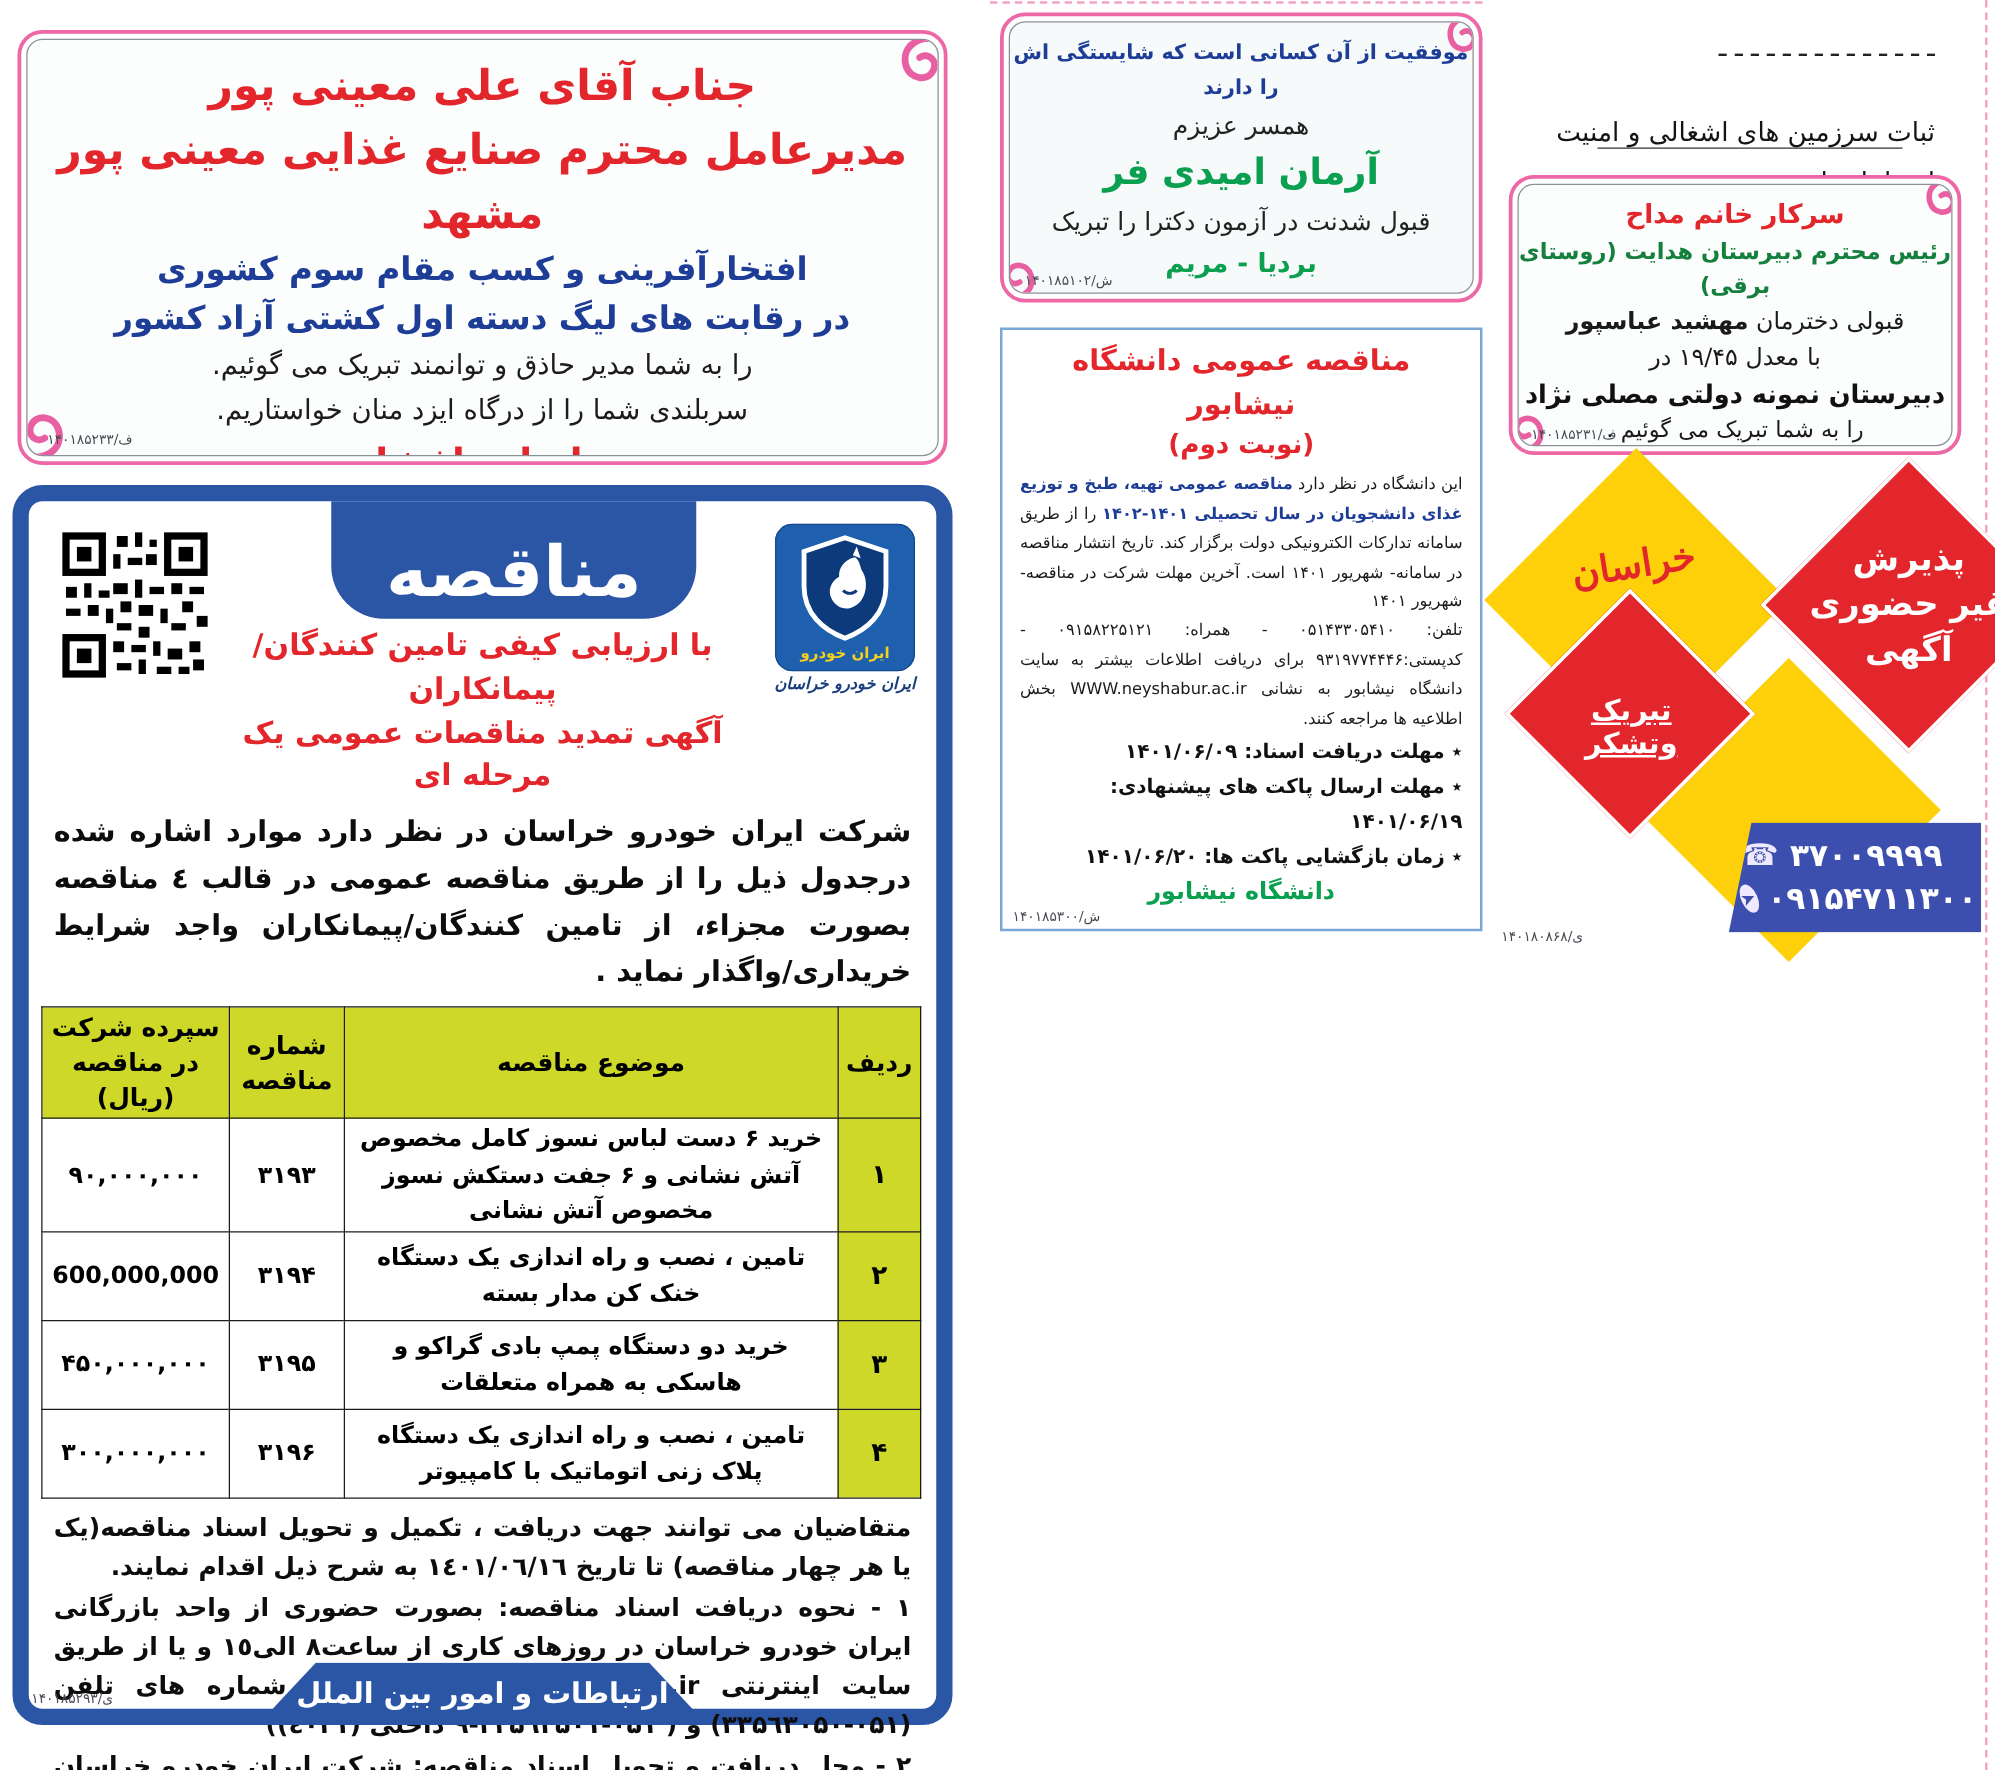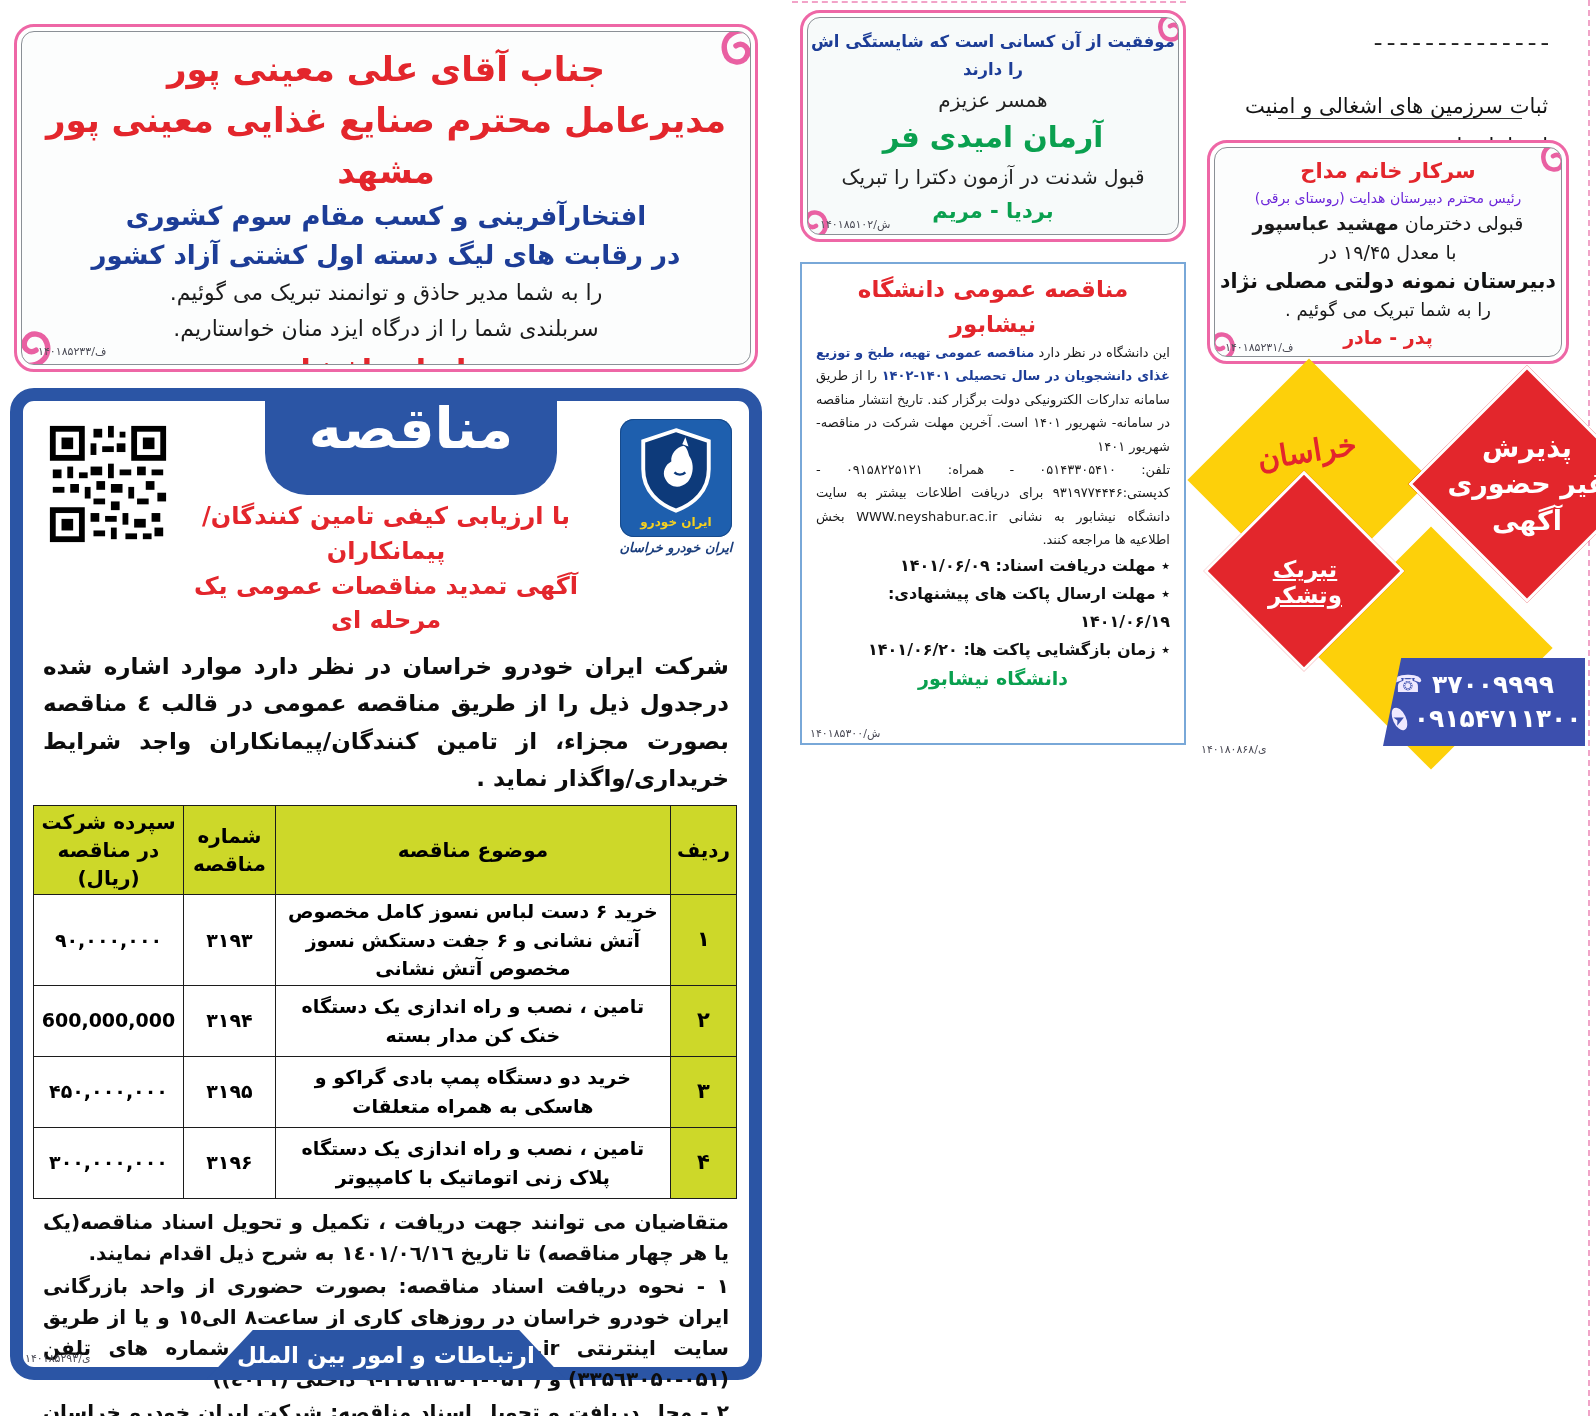--- a/index.html
+++ b/index.html
@@ -22,21 +22,21 @@
 
   
   .omid-l1{font-size:16.5px;font-weight:bold;color:#1d3d97;line-height:1.7;margin-top:10px;}
   .omid-l2{font-size:20px;color:#222;line-height:1.6;}
   .omid-name{font-size:29px;font-weight:bold;color:#0aa04f;line-height:1.5;}
   .omid-l4{font-size:20px;color:#222;line-height:1.75;}
   .omid-sig{font-size:21px;font-weight:bold;color:#0aa04f;line-height:1.6;}
 
   
   .mad-l1{font-size:21px;font-weight:bold;color:#e3262c;line-height:1.5;margin-top:8px;}
-  .mad-l2{font-size:14px;font-weight:normal;color:#6d28d9;line-height:1.55;}
+  .mad-l2{font-size:18px;font-weight:bold;color:#15803d;line-height:1.55;}
   .mad-l3,.mad-l4{font-size:19px;color:#1a1a1a;line-height:1.5;}
   .mad-l5{font-size:20.5px;font-weight:bold;color:#111;line-height:1.5;}
   .mad-l6{font-size:18px;color:#1a1a1a;line-height:1.45;}
   .mad-sig{font-size:19px;font-weight:bold;color:#e3262c;line-height:1.5;}
 
   
   .news{font-family:"DejaVu Serif",serif;color:#141414;font-size:21px;line-height:1.9;text-align:right;margin-top:37px;}
   .news-crop{height:13px;overflow:hidden;}
   .news-crop div{margin-top:-18px;color:#222;}
 
@@ -60,21 +60,21 @@
   .kho-row{display:flex;align-items:center;justify-content:flex-start;gap:8px;direction:ltr;
            font-size:25px;font-weight:bold;letter-spacing:1px;line-height:1.3;}
   .tg-ic{width:24px;height:24px;border-radius:50%;background:#efe9ff;color:#3c4fae;display:flex;
          align-items:center;justify-content:center;font-size:14px;transform:rotate(-25deg);}
   .ph-ic{font-size:24px;color:#efe9ff;}
 
   
   .ikbox{border:13px solid #2b55a5;border-radius:24px;background:#fff;box-sizing:border-box;}
   .ik-inner{position:relative;height:100%;box-sizing:border-box;padding:0 12px;}
   .ik-banner{position:absolute;top:0;left:242px;width:292px;height:94px;background:#2b55a5;
-             border-radius:0 0 42px 42px;display:flex;align-items:flex-start;justify-content:center;}
+             border-radius:0 0 42px 42px;display:flex;align-items:flex-end;justify-content:center;}
   .ik-banner span{color:#fff;font-size:56px;font-weight:bold;line-height:1;padding-bottom:8px;}
   .ik-sub{font-size:24px;font-weight:bold;color:#e3262c;text-align:center;line-height:1.45;}
   .ik-intro{font-size:23px;font-weight:bold;color:#0d0d0d;line-height:1.62;text-align:justify;margin:10px 8px 8px;}
   table.ik-table{border-collapse:collapse;margin:4px auto 8px;direction:rtl;width:704px;}
   .ik-table th,.ik-table td{border:1.6px solid #1c1c1c;text-align:center;vertical-align:middle;padding:2px 6px;}
   .ik-table th{background:#cdd829;font-size:20px;font-weight:bold;height:74px;line-height:1.4;}
   .ik-table td{font-size:19px;font-weight:bold;height:66px;line-height:1.5;}
   .ik-table td.num-cell{background:#cdd829;font-size:21px;}
   .ik-para{font-size:20px;font-weight:bold;color:#0d0d0d;line-height:1.55;text-align:justify;margin:2px 8px;}
   .ik-footer{position:absolute;bottom:-13px;left:50%;transform:translateX(-50%);width:360px;height:50px;
@@ -254,20 +254,21 @@
       <div class="omid-l2">همسر عزیزم</div>
       <div class="omid-name">آرمان امیدی فر</div>
       <div class="omid-l4">قبول شدنت در آزمون دکترا را تبریک</div>
       <div class="omid-sig">بردیا - مریم</div>
       <div class="code" style="left:12px;bottom:3px;">ش/۱۴۰۱۸۵۱۰۲</div>
     </div>
   </div>
 
   <div class="abs neybox" style="left:800px;top:262px;width:386px;height:483px;">
     <div class="ney-title">مناقصه عمومی دانشگاه نیشابور</div>
+    <div class="ney-sub">(نوبت دوم)</div>
     <div class="ney-body"><span>این دانشگاه در نظر دارد </span><span class="hl">مناقصه عمومی تهیه، طبخ و توزیع غذای دانشجویان در سال تحصیلی ۱۴۰۱-۱۴۰۲</span><span> را از طریق سامانه تدارکات الکترونیکی دولت برگزار کند. تاریخ انتشار مناقصه در سامانه- شهریور ۱۴۰۱ است. آخرین مهلت شرکت در مناقصه- شهریور ۱۴۰۱</span></div>
     <div class="ney-body"><span>تلفن: ۰۵۱۴۳۳۰۵۴۱۰ - همراه: ۰۹۱۵۸۲۲۵۱۲۱ - کدپستی:۹۳۱۹۷۷۴۴۴۶ برای دریافت اطلاعات بیشتر به سایت دانشگاه نیشابور به نشانی </span><a class="plain" href="#">WWW.neyshabur.ac.ir</a><span> بخش اطلاعیه ها مراجعه کنند.</span></div>
     <div class="ney-date">٭ مهلت دریافت اسناد: ۱۴۰۱/۰۶/۰۹</div>
     <div class="ney-date">٭ مهلت ارسال پاکت های پیشنهادی: ۱۴۰۱/۰۶/۱۹</div>
     <div class="ney-date">٭ زمان بازگشایی پاکت ها: ۱۴۰۱/۰۶/۲۰</div>
     <div class="ney-footer">دانشگاه نیشابور</div>
     <div class="code" style="left:8px;bottom:3px;">ش/۱۴۰۱۸۵۳۰۰</div>
   </div>
 
   <div class="abs" style="left:1218px;top:0;width:330px;">

